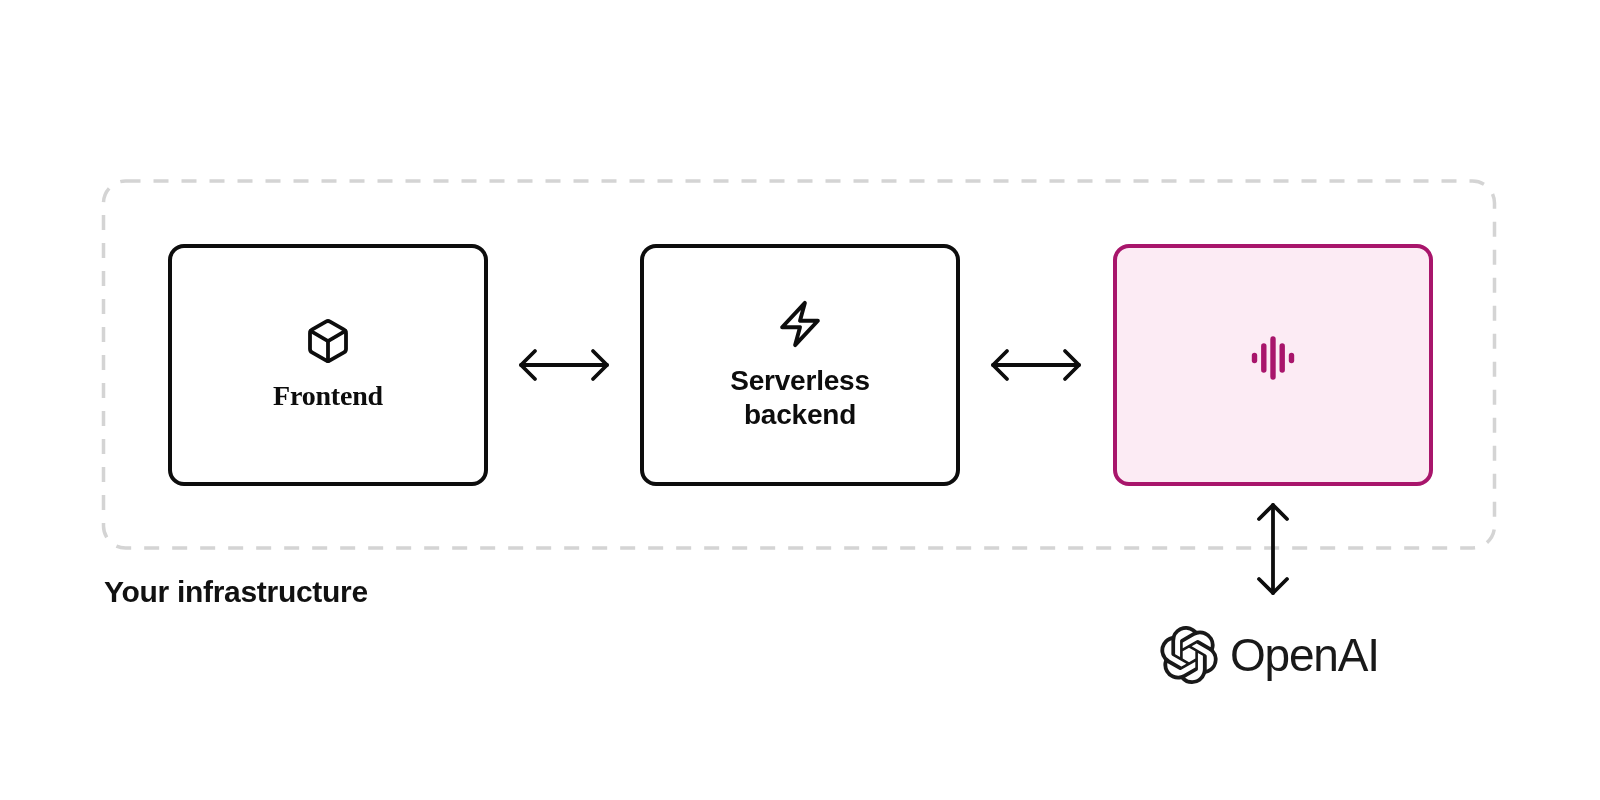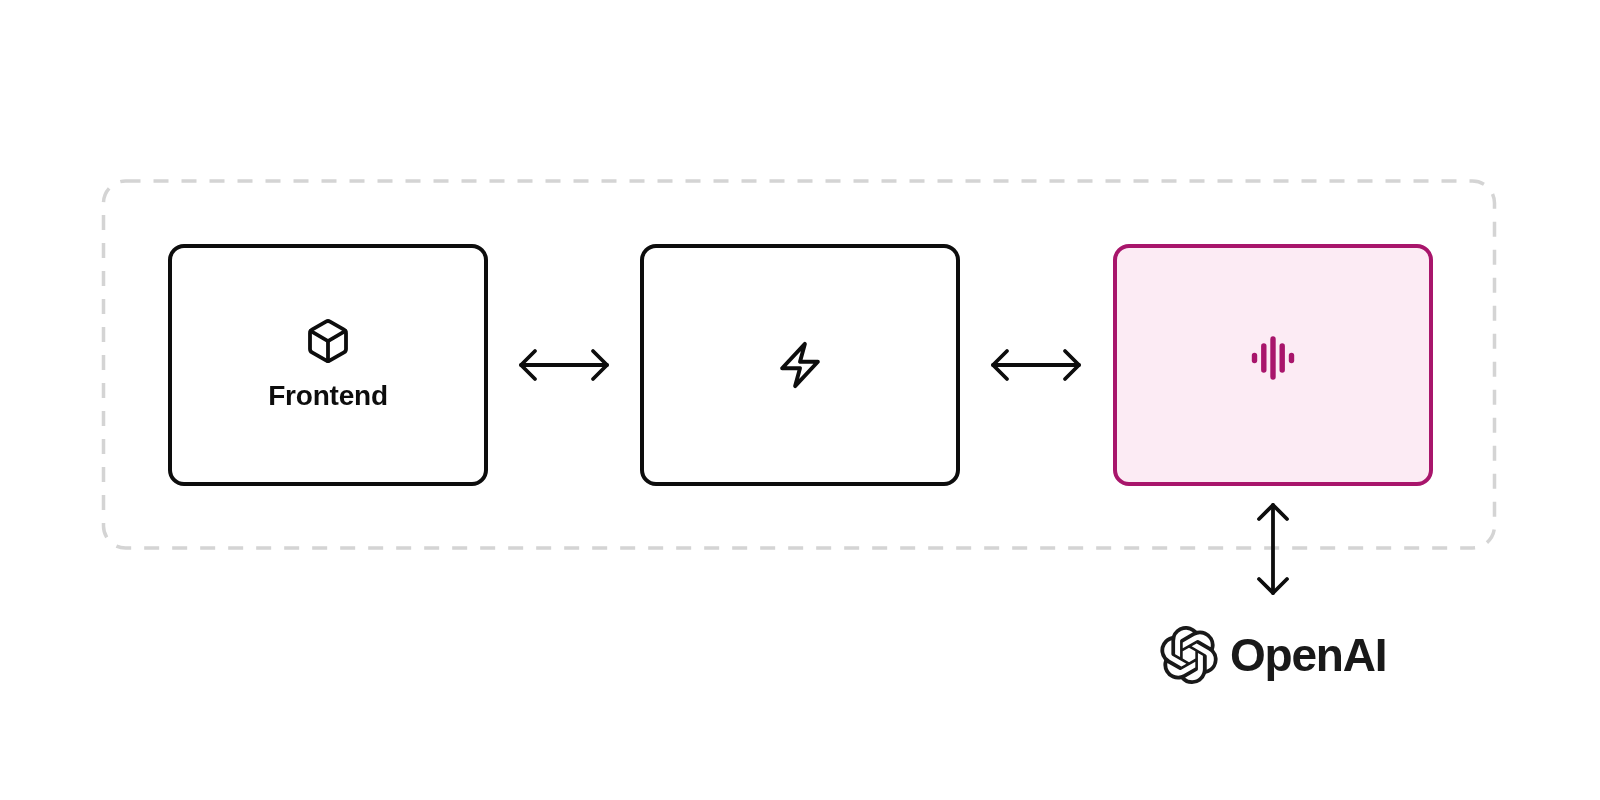--- a/index.html
+++ b/index.html
@@ -38,21 +38,21 @@
     background:#ffffff;
     border:4.5px solid var(--ink);
     border-radius:16px;
     color:var(--ink);
     display:flex;
     flex-direction:column;
     align-items:center;
     justify-content:center;
     gap:14px;
   }
-  .node.n1{left:168px;}
+  .node.n1{left:168px;font-family:Liberation Serif, serif;}
   .node.n2{left:640px;}
   .node.n3{left:1113px;}
   .node.highlight{
     color:var(--accent);
     border-color:var(--accent);
     background:var(--accent-bg);
   }
   .node-label{
     font-size:28px;
     line-height:34px;
@@ -73,21 +73,21 @@
   .brand{
     position:absolute;
     left:1160px;top:626px;
     display:flex;
     align-items:center;
     gap:12px;
     color:#191919;
   }
   .brand-word{
     font-size:46px;
-    font-weight:bold;
+    font-weight:normal;
     letter-spacing:-1.2px;
   }
 </style>
 </head>
 <body>
 
 <div class="canvas">
 
   <svg class="underlay" width="1600" height="800" viewBox="0 0 1600 800">
     <rect class="boundary-rect" x="103.5" y="181" width="1391" height="367" rx="22"></rect>
@@ -119,34 +119,39 @@
     </svg>
     <div class="node-label">
       <span>Frontend</span>
     </div>
   </div>
 
   <div class="node n2">
     <svg class="node-icon" width="52" height="52" viewBox="0 0 24 24" fill="none" stroke="currentColor" stroke-width="1.8" stroke-linecap="round" stroke-linejoin="round">
       <path d="M3.75 13.5 14.25 2.25 12 10.5h8.25L9.75 21.75 12 13.5H3.75Z"></path>
     </svg>
+    <div class="node-label">
+      <span>Serverless</span>
+      <span>backend</span>
+    </div>
   </div>
 
   <div class="node n3 highlight">
     <svg class="node-icon" width="48" height="48" viewBox="0 0 48 48" fill="none" stroke="currentColor" stroke-width="5.4" stroke-linecap="round">
       <line x1="5.5" y1="21.5" x2="5.5" y2="26.5"></line>
       <line x1="14.8" y1="12" x2="14.8" y2="36"></line>
       <line x1="24" y1="5" x2="24" y2="43"></line>
       <line x1="33.2" y1="12" x2="33.2" y2="36"></line>
       <line x1="42.5" y1="21.5" x2="42.5" y2="26.5"></line>
     </svg>
     <div class="node-label">
     </div>
   </div>
 
+  <div class="infra-label">Your infrastructure</div>
 
   <div class="brand">
     <svg width="58" height="58" viewBox="0 0 24 24" fill="#191919">
       <path d="M22.2819 9.8211a5.9847 5.9847 0 0 0-.5157-4.9108 6.0462 6.0462 0 0 0-6.5098-2.9A6.0651 6.0651 0 0 0 4.9807 4.1818a5.9847 5.9847 0 0 0-3.9977 2.9 6.0462 6.0462 0 0 0 .7427 7.0966 5.98 5.98 0 0 0 .511 4.9107 6.051 6.051 0 0 0 6.5146 2.9001A5.9847 5.9847 0 0 0 13.2599 24a6.0557 6.0557 0 0 0 5.7718-4.2058 5.9894 5.9894 0 0 0 3.9977-2.9001 6.0557 6.0557 0 0 0-.7475-7.073zm-9.022 12.6081a4.4755 4.4755 0 0 1-2.8764-1.0408l.1419-.0804 4.7783-2.7582a.7948.7948 0 0 0 .3927-.6813v-6.7369l2.02 1.1686a.071.071 0 0 1 .038.052v5.5826a4.504 4.504 0 0 1-4.4945 4.4944zm-9.6607-4.1254a4.4708 4.4708 0 0 1-.5346-3.0137l.142.0852 4.783 2.7582a.7712.7712 0 0 0 .7806 0l5.8428-3.3685v2.3324a.0804.0804 0 0 1-.0332.0615L9.74 19.9502a4.4992 4.4992 0 0 1-6.1408-1.6464zM2.3408 7.8956a4.485 4.485 0 0 1 2.3655-1.9728V11.6a.7664.7664 0 0 0 .3879.6765l5.8144 3.3543-2.0201 1.1685a.0757.0757 0 0 1-.071 0l-4.8303-2.7865A4.504 4.504 0 0 1 2.3408 7.8956zm16.5963 3.8558L13.1038 8.364 15.1192 7.2a.0757.0757 0 0 1 .071 0l4.8303 2.7913a4.4944 4.4944 0 0 1-.6765 8.1042v-5.6772a.79.79 0 0 0-.407-.667zm2.0107-3.0231l-.142-.0852-4.7735-2.7818a.7759.7759 0 0 0-.7854 0L9.409 9.2297V6.8974a.0662.0662 0 0 1 .0284-.0615l4.8303-2.7866a4.4992 4.4992 0 0 1 6.6802 4.66zM8.3065 12.863l-2.02-1.1638a.0804.0804 0 0 1-.038-.0567V6.0742a4.4992 4.4992 0 0 1 7.3757-3.4537l-.142.0805L8.704 5.459a.7948.7948 0 0 0-.3927.6813zm1.0976-2.3654l2.602-1.4998 2.6069 1.4998v2.9994l-2.5974 1.4997-2.6067-1.4997Z"></path>
     </svg>
     <span class="brand-word">OpenAI</span>
   </div>
 
 </div>
 

